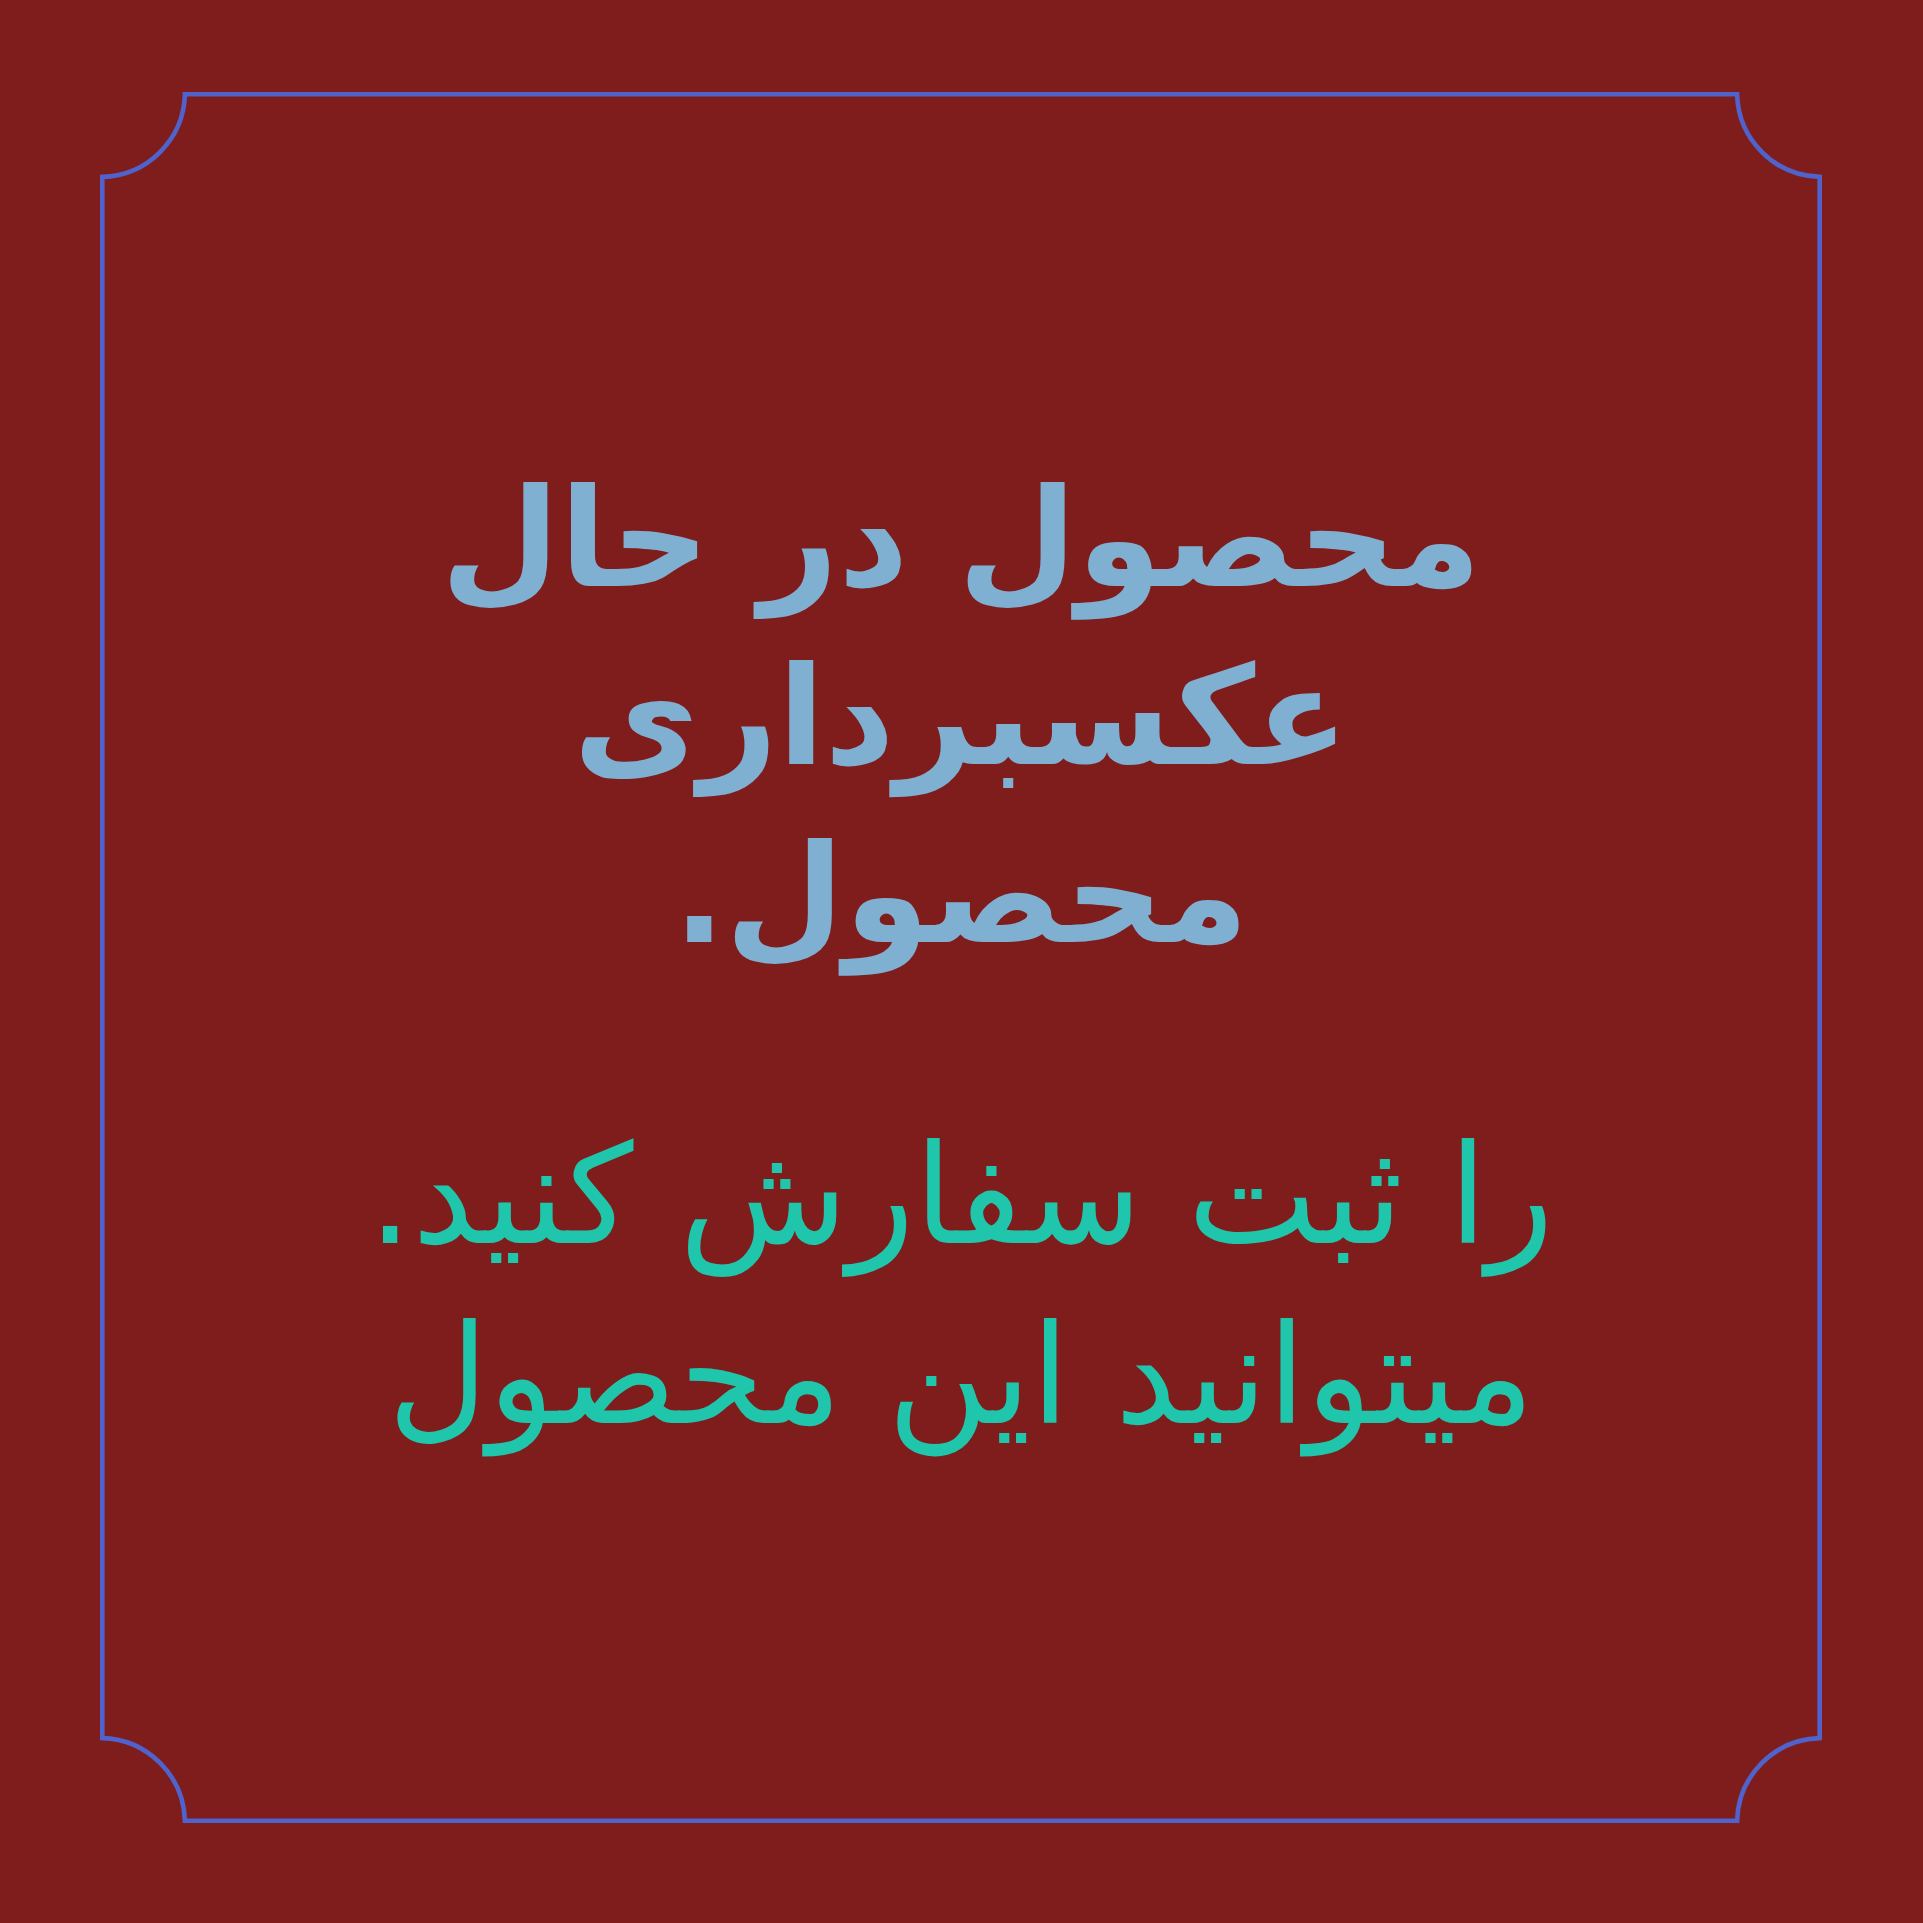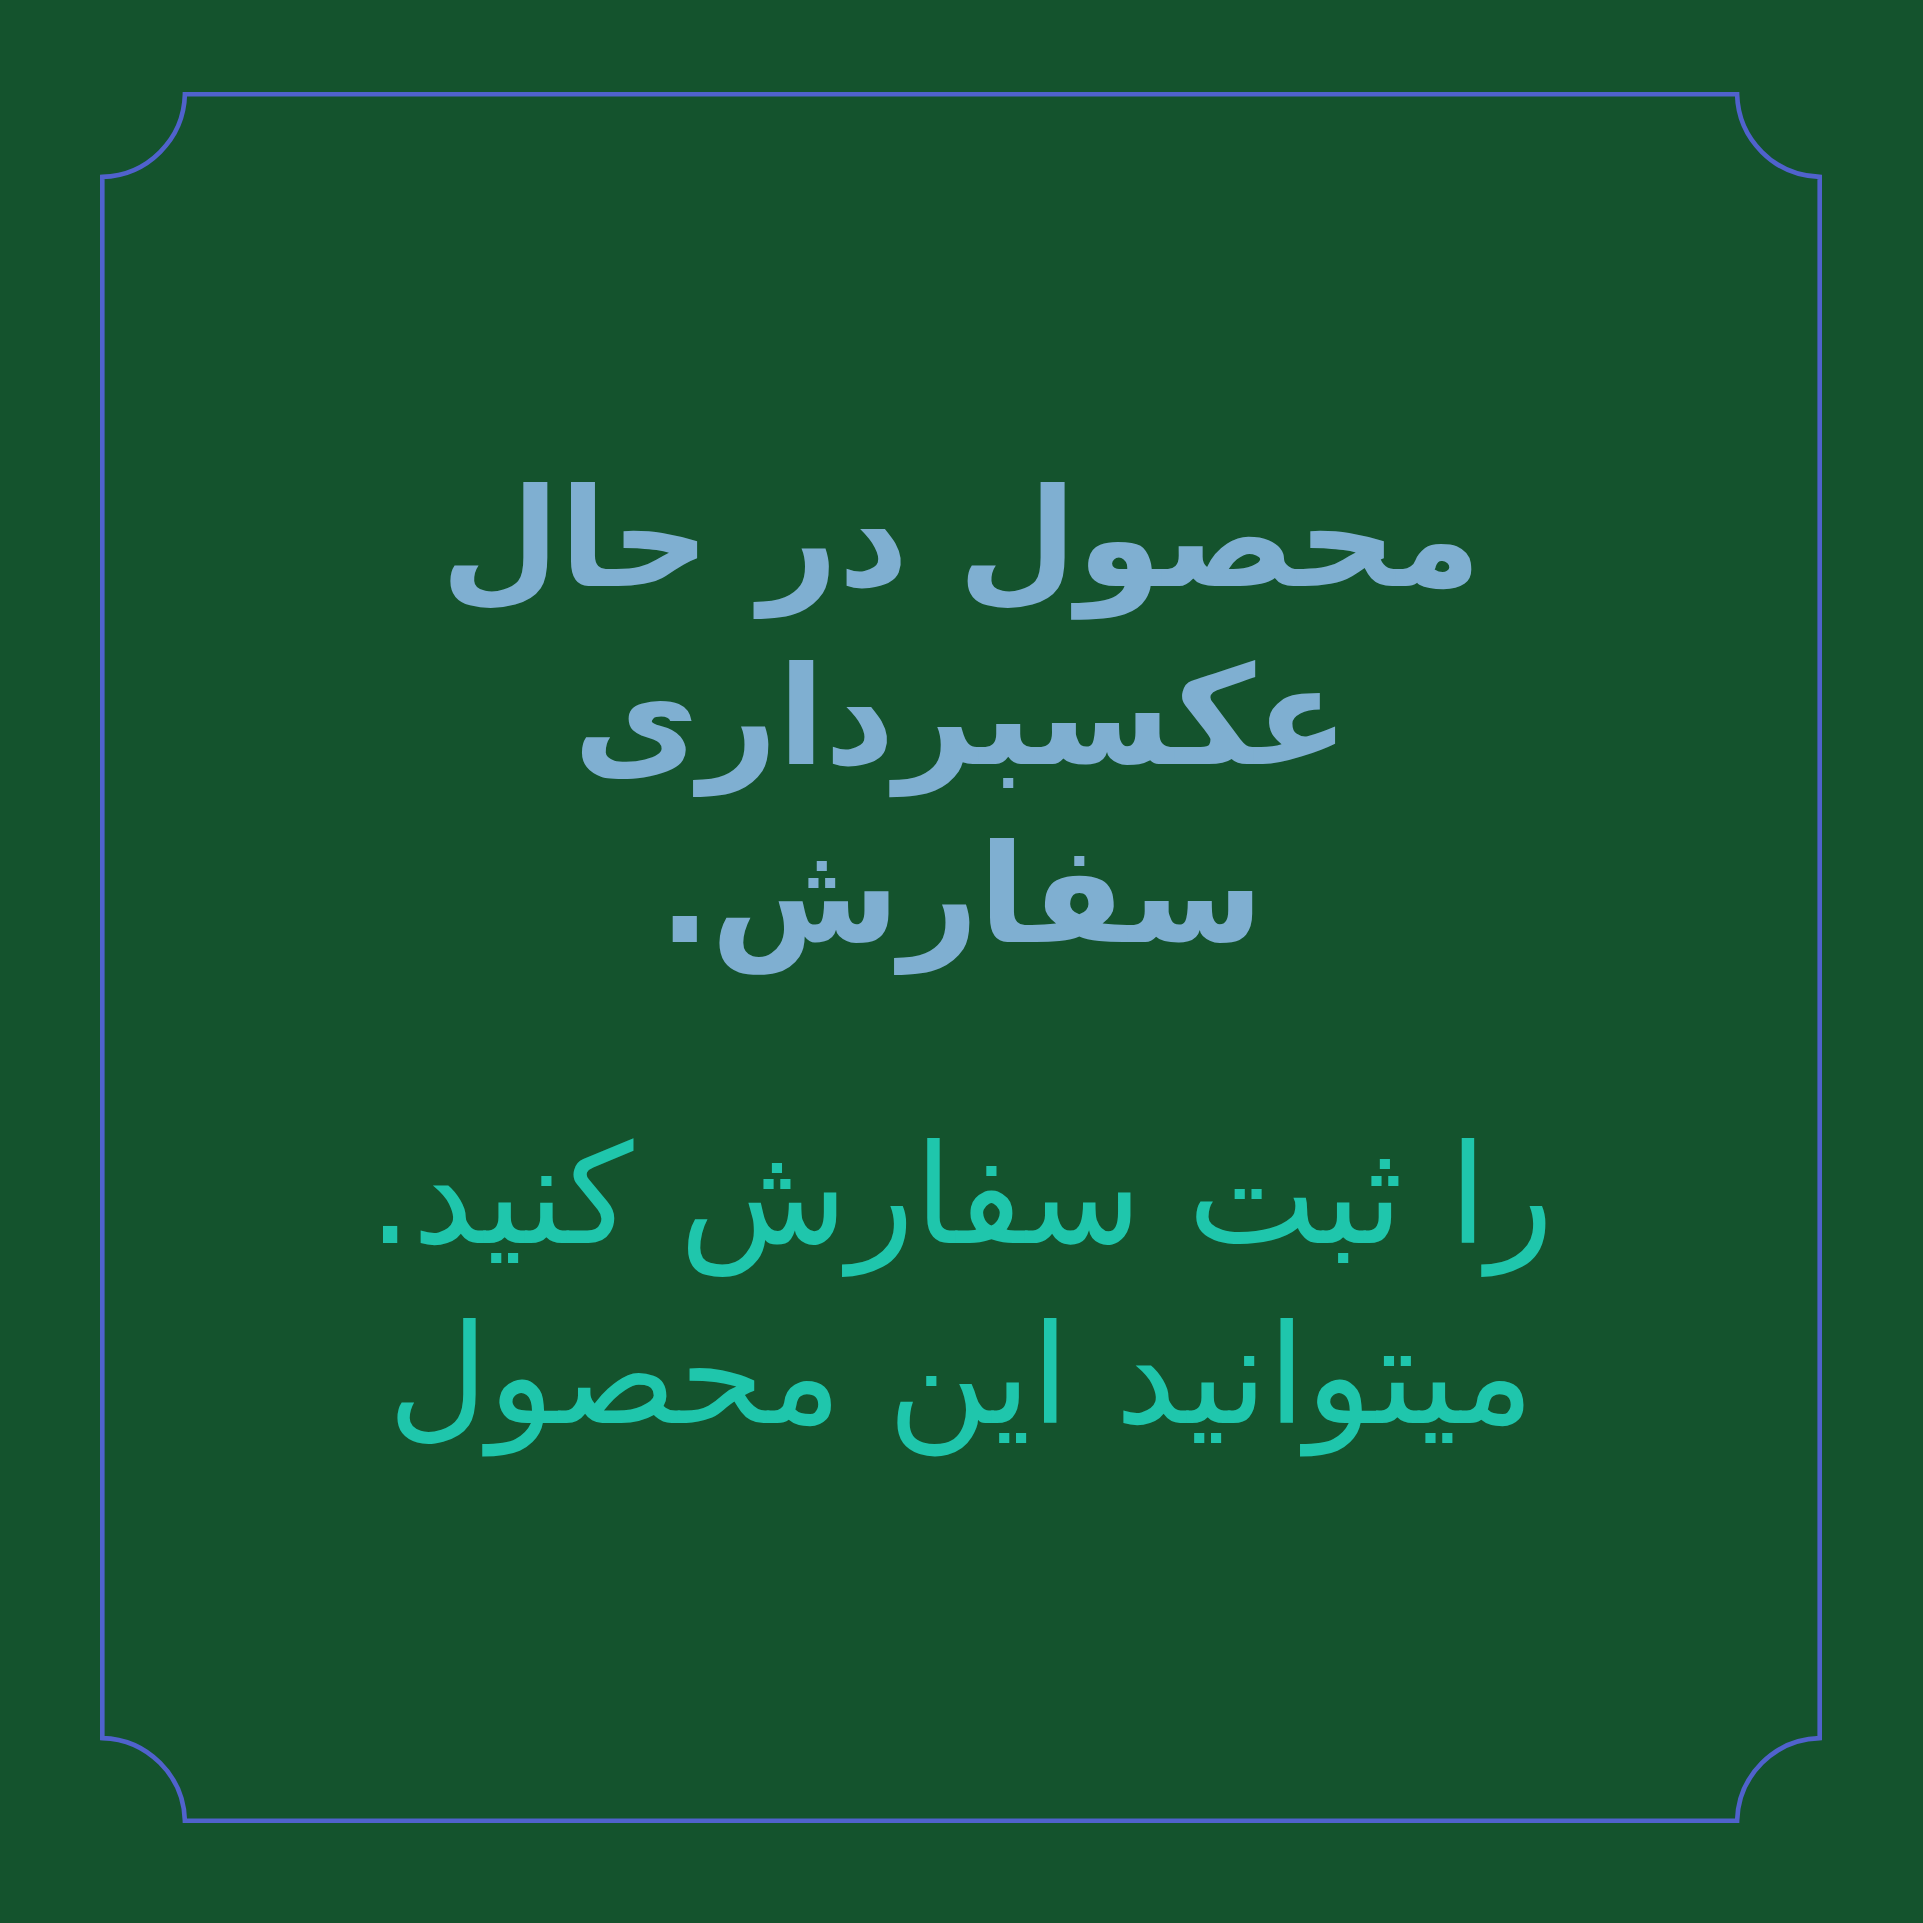--- a/index.html
+++ b/index.html
@@ -84,42 +84,42 @@
 
   
   #status-message .line,
   #order-message .line {
     display: block;
   }
 </style>
 </head>
 <body>
 
-<div id="placeholder-card" style="background: #14532d;">
+<div id="placeholder-card" style="background: #7f1d1d;">
 
   <div id="decorative-frame">
     <svg viewBox="0 0 1866 1876" preserveAspectRatio="none" aria-hidden="true">
       <path d="M 92,2.5
                L 1774,2.5
                A 92,92 0 0 0 1863.5,92
                L 1863.5,1784
                A 92,92 0 0 0 1774,1873.5
                L 92,1873.5
                A 92,92 0 0 0 2.5,1784
                L 2.5,92
                A 92,92 0 0 0 92,2.5
                Z" fill="none" stroke="#5062CC" stroke-width="5" stroke-linecap="square" stroke-linejoin="miter"></path>
     </svg>
   </div>
 
   <div id="message-block">
 
     <p class="message-paragraph" id="status-message" style="color: rgb(127, 175, 209);">
       <span class="line">محصول در حال</span>
-      <span class="line">عکسبرداری سفارش.</span>
+      <span class="line">عکسبرداری محصول.</span>
     </p>
 
     <p class="message-paragraph" id="order-message" style="color: rgb(31, 198, 172);">
       <span class="line">را ثبت سفارش کنید.</span>
       <span class="line">میتوانید این محصول</span>
     </p>
 
   </div>
 </div>
 

